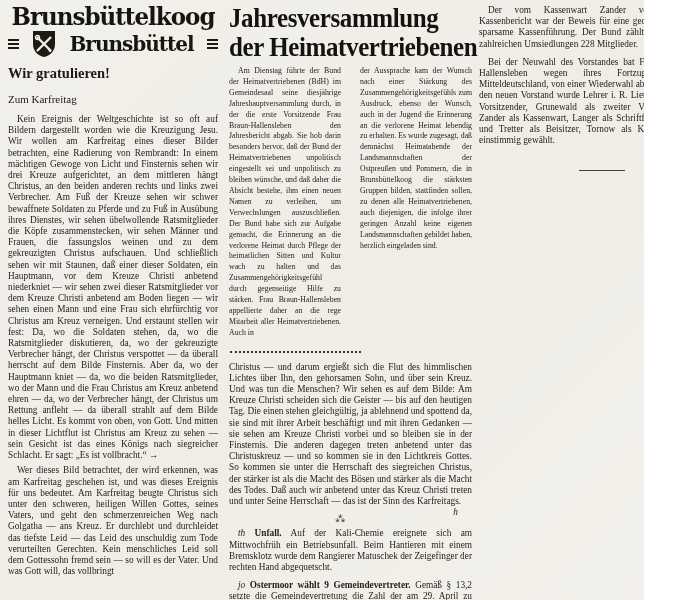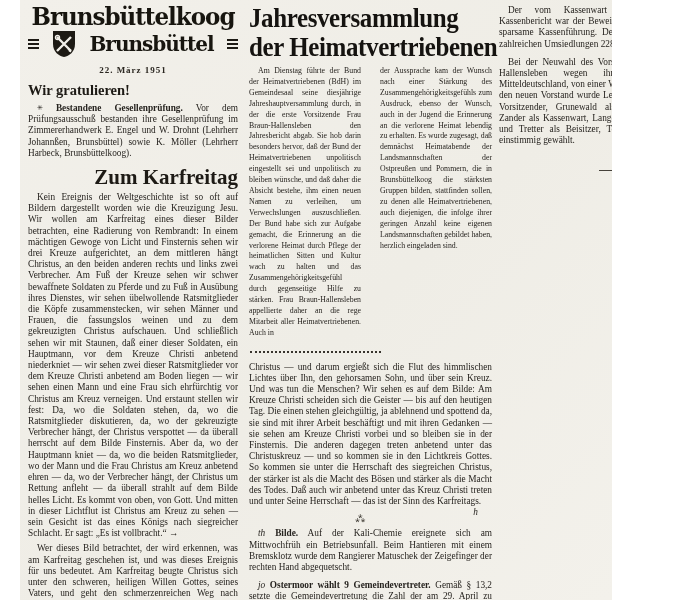--- a/index.html
+++ b/index.html
@@ -1,23 +1,22 @@
 <!DOCTYPE html>
 <html><head>
 <meta charset="utf-8">
 <style>
   html,body{margin:0;padding:0;}
   .page{
     position:relative;
-    width:592px;height:600px;
+    width:644px;height:600px;
     background:linear-gradient(135deg,#f2f0ea 0%,#efede6 55%,#f3f1eb 100%);
     overflow:hidden;
     font-family:"Liberation Serif", serif;
     color:#26231f;
-    margin-left:20px;
   }
   .col{position:absolute;}
   .col-left{left:8px;top:5px;width:210px;}
   .col-mid{left:229px;top:3px;width:243px;}
   .col-right{left:479px;top:5px;width:208px;}
 
   
   .masthead{text-align:center;margin-bottom:2px;}
   .mast-line1{
     font-family:"DejaVu Serif", serif;
@@ -42,22 +41,22 @@
   .issue-date{
     font-weight:bold;font-size:9px;letter-spacing:1px;
     margin-top:7px;color:#2a2620;
   }
 
   .sec-title{
     font-weight:bold;text-align:left;
     font-size:14.5px;line-height:16px;margin:7px 0 5px 0;color:#1d1a15;
   }
   .kar-title{
-    font-weight:bold;text-align:right;
-    font-size:21px;line-height:19px;margin:9px 0 5px 0;color:#1d1a15;
+    font-weight:normal;text-align:left;
+    font-size:11px;line-height:19px;margin:9px 0 5px 0;color:#1d1a15;
   }
 
   .body-text{
     font-size:9.3px;line-height:11.2px;
     text-align:justify;margin:0 0 4px 0;
   }
   .indent{text-indent:9px;}
   .body-text b{font-weight:bold;}
   .body-text i{font-style:italic;}
   .marker{font-size:7px;vertical-align:1px;}
@@ -103,26 +102,24 @@
           <svg viewBox="0 0 24 28" width="24" height="28">
             <path d="M1 1 h22 v13 c0 8 -6 12 -11 13 C7 26 1 22 1 14 Z" fill="#1d1a14"></path>
             <path d="M5 7 L19 21 M19 7 L5 21" stroke="#f1efe9" stroke-width="2.4"></path>
             <circle cx="5.5" cy="7.5" r="2" fill="none" stroke="#f1efe9" stroke-width="1.4"></circle>
             <path d="M16 19 l3 3 M17 21.5 l2 -2" stroke="#f1efe9" stroke-width="1.2"></path>
           </svg>
         </span>
         <span class="mast-line2-text">Brunsbüttel</span>
         <span class="flourish"></span>
       </div>
-      <div class="issue-date">22. März 1951</div>
     </div>
 
     <h2 class="sec-title">Wir gratulieren!</h2>
 
-    <p class="body-text indent"><span class="marker">✳</span> <b>Bestandene Gesellenprüfung.</b> <span>Vor dem Prüfungsausschuß bestanden ihre Gesellenprüfung im Zimmererhandwerk E. Engel und W. Drohnt (Lehrherr Johannßen, Brunsbüttel) sowie K. Möller (Lehrherr Harbeck, Brunsbüttelkoog).</span></p>
 
 
     <h2 class="kar-title">Zum Karfreitag</h2>
 
     <p class="body-text indent">Kein Ereignis der Weltgeschichte ist so oft auf Bildern dargestellt worden wie die Kreuzigung Jesu. Wir wollen am Karfreitag eines dieser Bilder betrachten, eine Radierung von Rembrandt: In einem mächtigen Gewoge von Licht und Finsternis sehen wir drei Kreuze aufgerichtet, an dem mittleren hängt Christus, an den beiden anderen rechts und links zwei Verbrecher. Am Fuß der Kreuze sehen wir schwer bewaffnete Soldaten zu Pferde und zu Fuß in Ausübung ihres Dienstes, wir sehen übelwollende Ratsmitglieder die Köpfe zusammenstecken, wir sehen Männer und Frauen, die fassungslos weinen und zu dem gekreuzigten Christus aufschauen. Und schließlich sehen wir mit Staunen, daß einer dieser Soldaten, ein Hauptmann, vor dem Kreuze Christi anbetend niederkniet — wir sehen zwei dieser Ratsmitglieder vor dem Kreuze Christi anbetend am Boden liegen — wir sehen einen Mann und eine Frau sich ehrfürchtig vor Christus am Kreuz verneigen. Und erstaunt stellen wir fest: Da, wo die Soldaten stehen, da, wo die Ratsmitglieder diskutieren, da, wo der gekreuzigte Verbrecher hängt, der Christus verspottet — da überall herrscht auf dem Bilde Finsternis. Aber da, wo der Hauptmann kniet — da, wo die beiden Ratsmitglieder, wo der Mann und die Frau Christus am Kreuz anbetend ehren — da, wo der Verbrecher hängt, der Christus um Rettung anfleht — da überall strahlt auf dem Bilde helles Licht. Es kommt von oben, von Gott. Und mitten in dieser Lichtflut ist Christus am Kreuz zu sehen — sein Gesicht ist das eines Königs nach siegreicher Schlacht. Er sagt: „Es ist vollbracht.“ →</p>
     <p class="body-text indent">Wer dieses Bild betrachtet, der wird erkennen, was am Karfreitag geschehen ist, und was dieses Ereignis für uns bedeutet. Am Karfreitag beugte Christus sich unter den schweren, heiligen Willen Gottes, seines Vaters, und geht den schmerzenreichen Weg nach Golgatha — ans Kreuz. Er durchlebt und durchleidet das tiefste Leid — das Leid des unschuldig zum Tode verurteilten Gerechten. Kein menschliches Leid soll dem Gottessohn fremd sein — so will es der Vater. Und was Gott will, das vollbringt</p>
   </div>
 
   <div class="col col-mid">
     <div class="headline">
@@ -138,21 +135,21 @@
         <p class="body-text">der Aussprache kam der Wunsch nach einer Stärkung des Zusammengehörigkeitsgefühls zum Ausdruck, ebenso der Wunsch, auch in der Jugend die Erinnerung an die verlorene Heimat lebendig zu erhalten. Es wurde zugesagt, daß demnächst Heimatabende der Landsmannschaften der Ostpreußen und Pommern, die in Brunsbüttelkoog die stärksten Gruppen bilden, stattfinden sollen, zu denen alle Heimatvertriebenen, auch diejenigen, die infolge ihrer geringen Anzahl keine eigenen Landsmannschaften gebildet haben, herzlich eingeladen sind.</p>
       </div>
     </div>
 
     <div class="dotted-rule"></div>
 
     <p class="body-text"><span>Christus — und darum ergießt sich die Flut des himmlischen Lichtes über Ihn, den gehorsamen Sohn, und über sein Kreuz. Und was tun die Menschen? Wir sehen es auf dem Bilde: Am Kreuze Christi scheiden sich die Geister — bis auf den heutigen Tag. Die einen stehen gleichgültig, ja ablehnend und spottend da, sie sind mit ihrer Arbeit beschäftigt und mit ihren Gedanken — sie sehen am Kreuze Christi vorbei und so bleiben sie in der Finsternis. Die anderen dagegen treten anbetend unter das Christuskreuz — und so kommen sie in den Lichtkreis Gottes. So kommen sie unter die Herrschaft des siegreichen Christus, der stärker ist als die Macht des Bösen und stärker als die Macht des Todes. Daß auch wir anbetend unter das Kreuz Christi treten und unter Seine Herrschaft — das ist der Sinn des Karfreitags.</span><span class="sig-right">h</span></p>
 
     <div class="asterism">⁂</div>
 
-    <p class="body-text indent para-space"><i>th</i> <b>Bilde.</b> <span>Auf der Kali-Chemie ereignete sich am Mittwochfrüh ein Betriebsunfall. Beim Hantieren mit einem Bremsklotz wurde dem Rangierer Matuschek der Zeigefinger der rechten Hand abgequetscht.</span></p>
+    <p class="body-text indent para-space"><i>th</i> <b>Unfall.</b> <span>Auf der Kali-Chemie ereignete sich am Mittwochfrüh ein Betriebsunfall. Beim Hantieren mit einem Bremsklotz wurde dem Rangierer Matuschek der Zeigefinger der rechten Hand abgequetscht.</span></p>
 
     <p class="body-text indent"><i>jo</i> <b>Ostermoor wählt 9 Gemeindevertreter.</b> <span>Gemäß § 13,2 setzte die Gemeindevertretung die Zahl der am 29. April zu wählenden Gemeindevertreter auf 9 fest, wovon 6 in unmittelbarer Wahl zu wählen und 3 aus den Listen zu errechnen sind. Nachträglich erfolgte die Uebertragung der Wahlvorbereitungen auf die Kirchspielsgemeinde Brunsbüttel bzw. den Bürgermeister der Gemeinde Brunsbüttel als Kirchspielsgemeindeverwaltung. In den Steuerausschuß Süderdithmarschen wurde als Vertreter der Gemeinde Ostermoor für den Zeitraum von 6 Jahren der Bauer Johannes Peers, und als stellvertretendes Mitglied der Bauer Wilhelm Siemen gewählt.</span></p>
 
   </div>
 
   <div class="col col-right">
     <p class="body-text indent para-space">Der vom Kassenwart Zander vorgetragene Kassenbericht war der Beweis für eine geordnete und sparsame Kassenführung. Der Bund zählte trotz der zahlreichen Umsiedlungen 228 Mitglieder.</p>
     <p class="body-text indent para-space">Bei der Neuwahl des Vorstandes bat Frau Braun-Hallensleben wegen ihres Fortzuges nach Mitteldeutschland, von einer Wiederwahl abzusehen. In den neuen Vorstand wurde Lehrer i. R. Lietz als erster Vorsitzender, Grunewald als zweiter Vorsitzender, Zander als Kassenwart, Langer als Schriftführer, Foss und Tretter als Beisitzer, Tornow als Kassenprüfer einstimmig gewählt.</p>
     <div class="sig-vb">vb</div>
     <div class="end-rule-right"></div>

